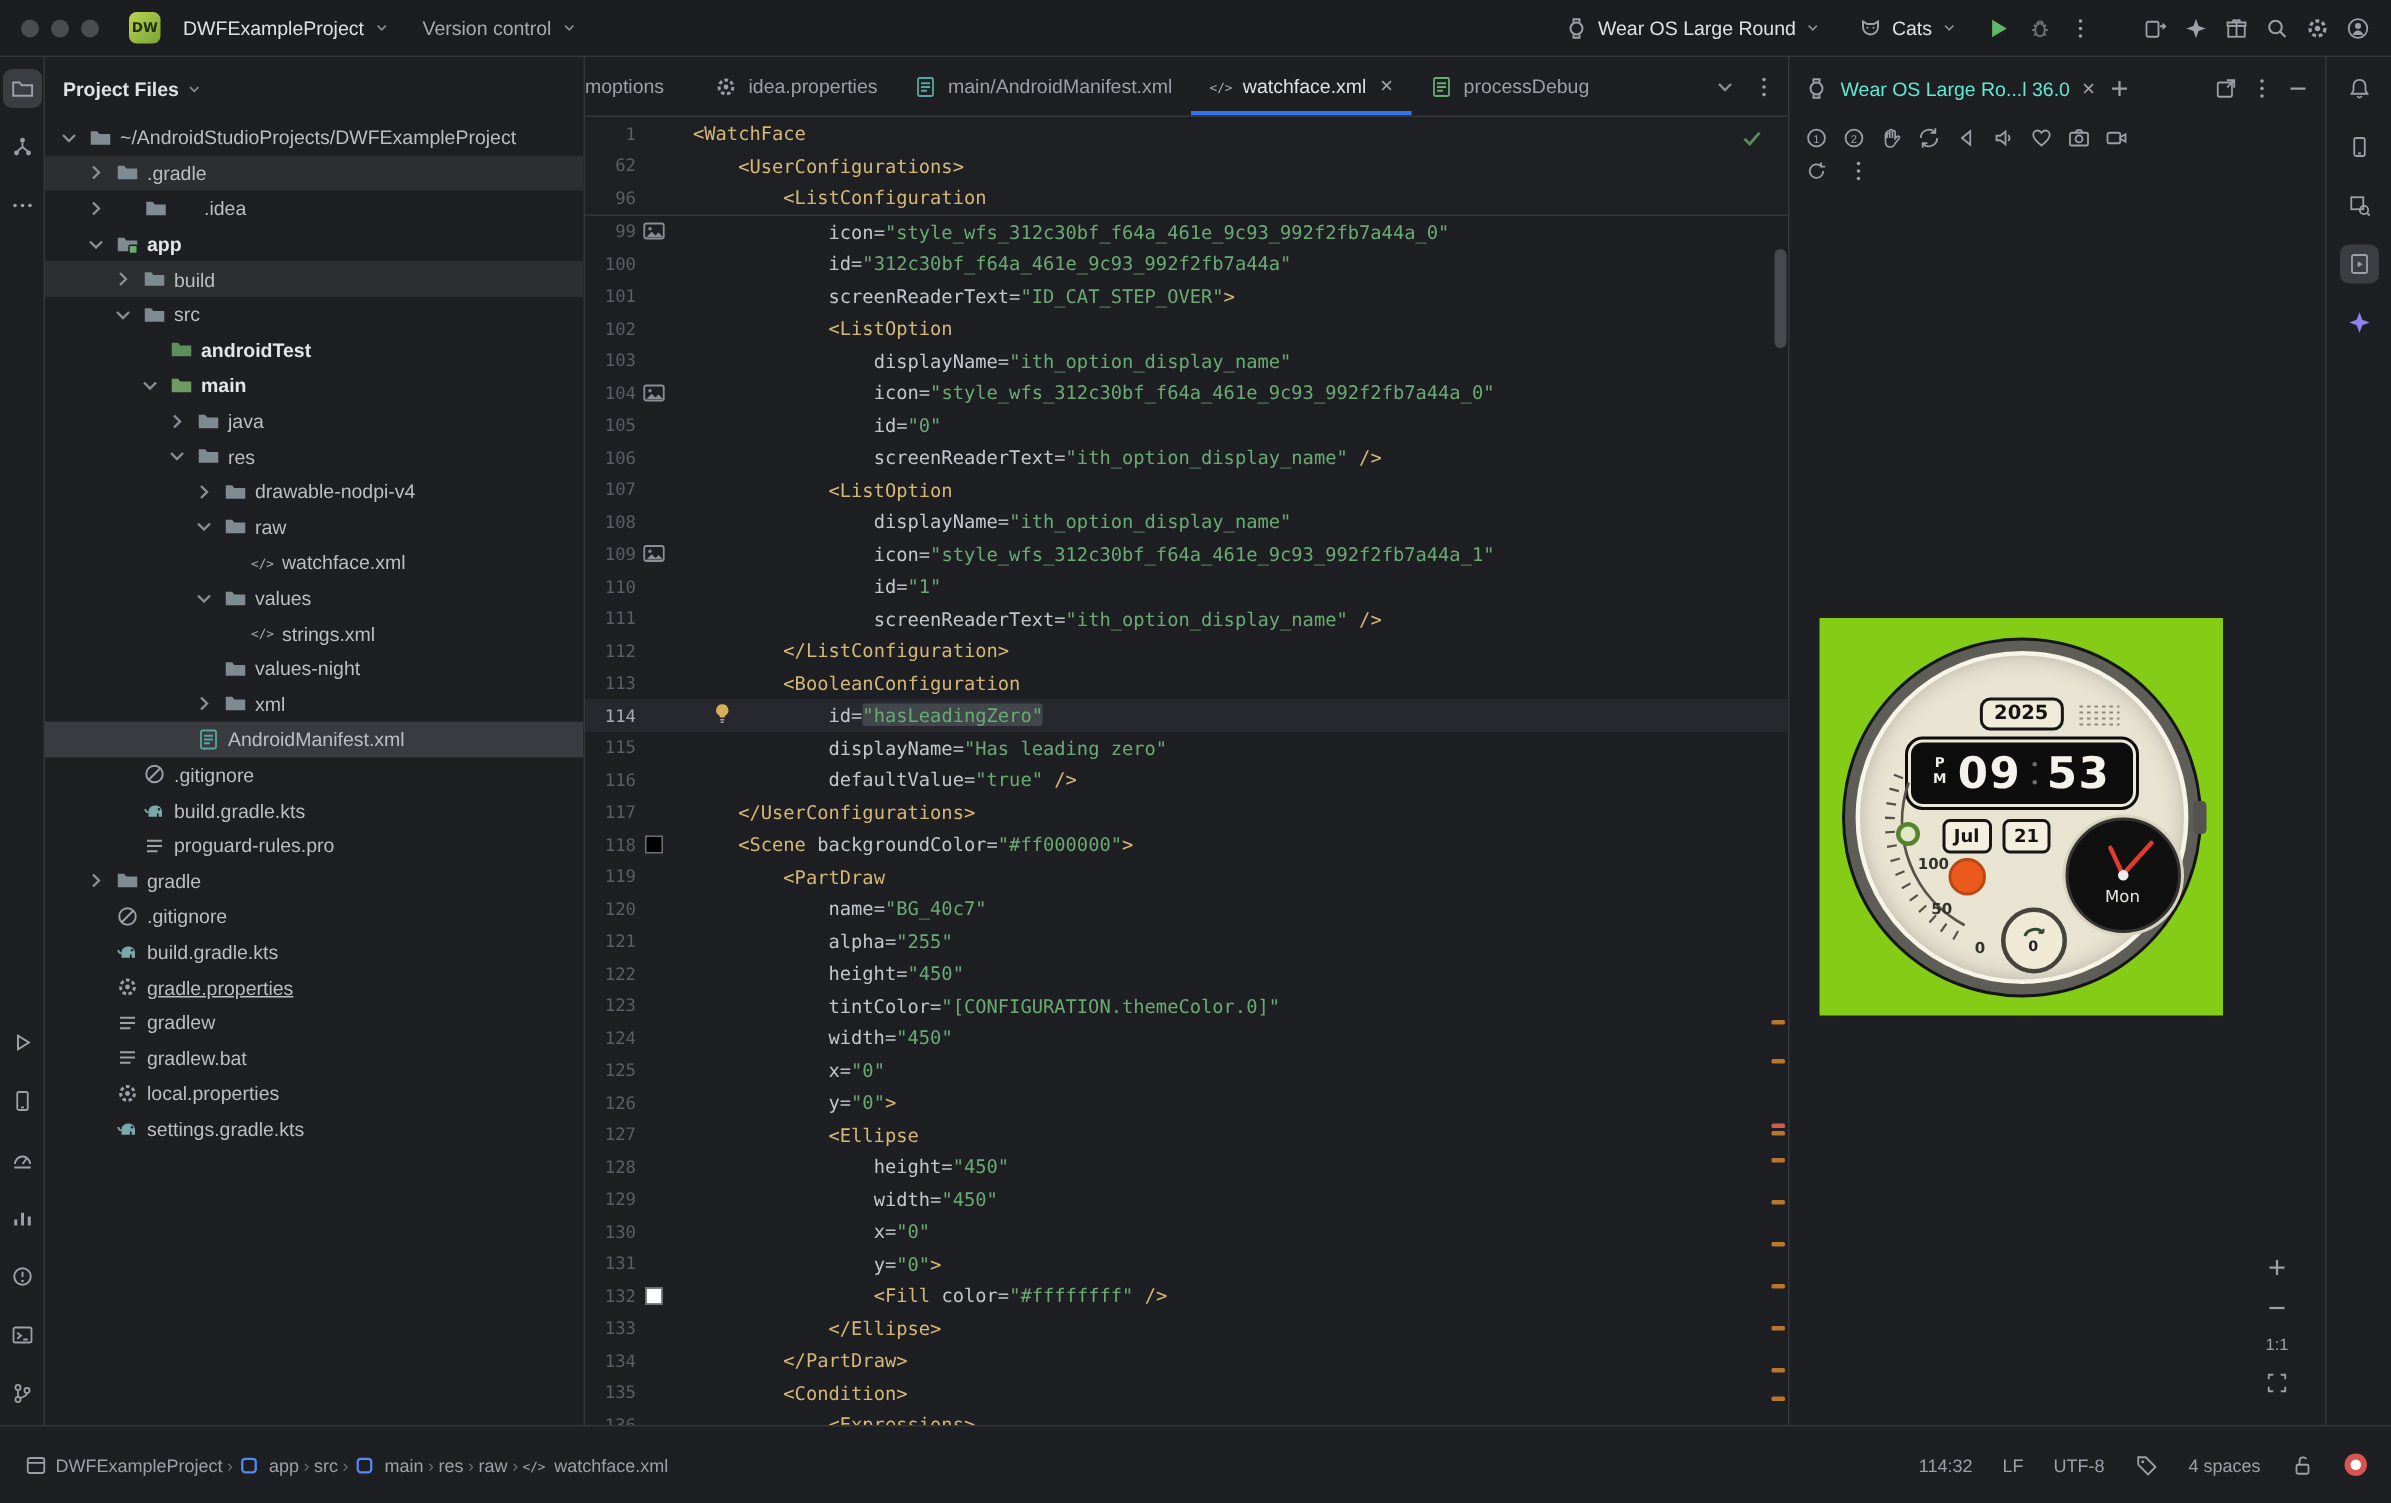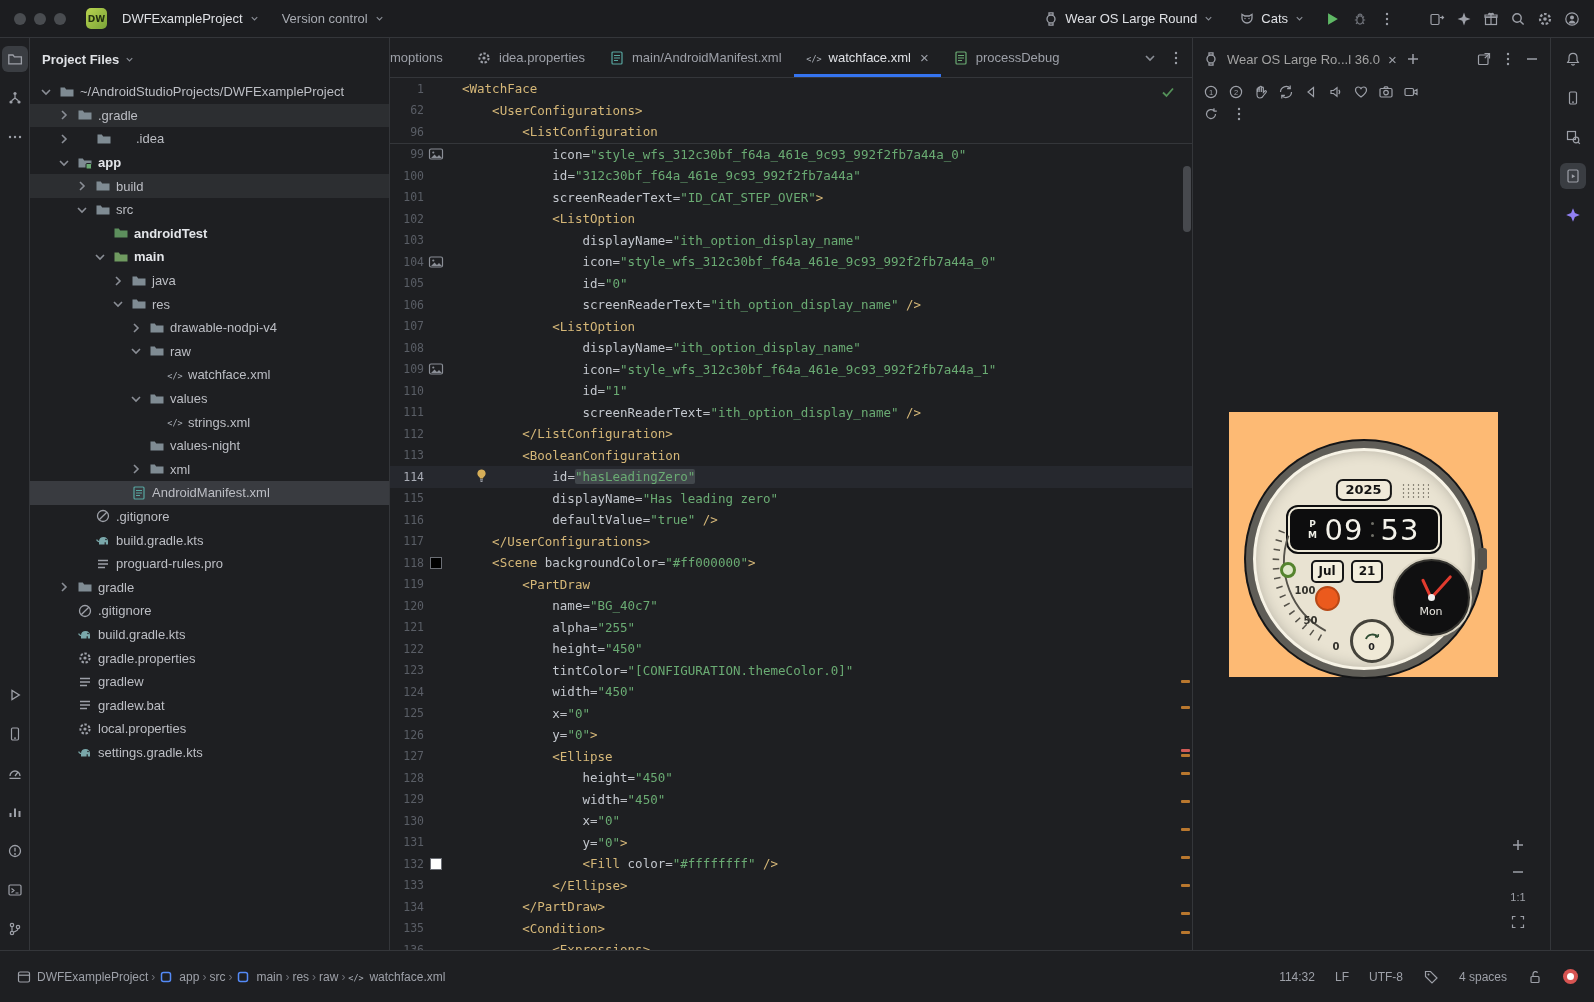--- a/index.html
+++ b/index.html
@@ -63,40 +63,40 @@
 .swatch.dark{background:#000;outline:1px solid #6b6e75}
 .swatch.light{background:#fff;outline:1px solid #6b6e75}
 .bulb{position:absolute;left:84px;top:2px;width:15px;height:17px;z-index:2;display:inline-flex}
 .bulb svg{width:100%;height:100%}
 .stripe{position:absolute;right:2px;width:9px;height:3px;border-radius:1px}
 .vscroll{position:absolute;right:1px;top:88px;width:8px;height:66px;background:#47494e;border-radius:4px}
 .inspect-check{position:absolute;top:6px;right:16px}
 
 .right-panel{width:358px;border-left:1px solid #34363a;position:relative;display:flex;flex-direction:column;flex:none}
 .rp-tabrow{height:42px;display:flex;align-items:center;gap:8px;padding:0 10px;flex:none}
-.rp-title{color:#a3a3a3;white-space:nowrap;overflow:hidden}
+.rp-title{color:#5eead4;white-space:nowrap;overflow:hidden}
 .rp-close{color:#9da0a8;font-size:15px}
 .rp-flex{flex:1}
 .rp-toolbar{display:flex;align-items:center;gap:9px;padding:4px 10px;flex:none}
 .rp-toolbar2{display:flex;align-items:center;gap:12px;padding:2px 10px 6px;flex:none}
-.device-screen{position:absolute;left:36px;top:374px;width:269px;height:265px;background:#fdba74;display:flex;align-items:flex-end;justify-content:center}
+.device-screen{position:absolute;left:20px;top:374px;width:269px;height:265px;background:#84cc16;display:flex;align-items:center;justify-content:center}
 .zoom-controls{position:absolute;right:24px;bottom:20px;display:flex;flex-direction:column;align-items:center;gap:11px;color:#9da0a8}
 .zoom-level{font-size:11px;color:#9da0a8}
 
 .watch{position:relative;width:236px;height:236px;border-radius:50%;background:#e9e3d2;border:7px solid #5f5d57;
   box-shadow:0 0 0 2px #141517,inset 0 0 0 3px #f7f3e6,inset 0 0 16px rgba(0,0,0,.3)}
 .crown{position:absolute;right:-12px;top:100px;width:9px;height:22px;border-radius:3px;background:#55534d}
 .year-chip{position:absolute;left:50%;top:31px;transform:translateX(-50%);background:#f0ead9;border:2.5px solid #161616;border-radius:7px;
   padding:0 8px;font-weight:700;font-size:13px;color:#141414;font-family:"DejaVu Sans",sans-serif;line-height:18px}
 .dither{position:absolute;left:148px;top:35px;width:28px;height:15px;
   background-image:radial-gradient(#8b8678 1px,transparent 1.2px);background-size:5px 4px}
 .time-plate{position:absolute;left:50%;top:59px;transform:translateX(-50%);width:152px;height:45px;background:#0d0d0e;
   border:2.5px solid #ece7d6;outline:2.5px solid #0d0d0e;border-radius:10px;display:flex;align-items:center;justify-content:center;gap:7px}
 .ampm{writing-mode:vertical-rl;text-orientation:upright;font-size:9px;font-weight:700;color:#efefe8;letter-spacing:1px;font-family:"DejaVu Sans",sans-serif}
-.tdigits{font-size:29px;font-weight:400;color:#f4f2ea;font-family:"DejaVu Sans",sans-serif;letter-spacing:1px}
+.tdigits{font-size:29px;font-weight:700;color:#f4f2ea;font-family:"DejaVu Sans",sans-serif;letter-spacing:1px}
 .colon{display:flex;flex-direction:column;gap:9px}
 .colon i{width:3px;height:3px;background:#6f6f68;border-radius:50%}
 .date-row{position:absolute;left:58px;top:112px;display:flex;gap:7px}
 .date-chip{background:#f3eedd;border:2px solid #161616;border-radius:5px;padding:0 6px;font-weight:700;font-size:12px;color:#141414;font-family:"DejaVu Sans",sans-serif;line-height:19px}
 .subdial{position:absolute;left:140px;top:111px;width:77px;height:77px;border-radius:50%;background:#101011;border:2px solid #34332f;box-shadow:0 0 0 2px #d9d3c2}
 .subdial .weekday{position:absolute;left:0;right:0;top:44px;text-align:center;font-size:11px;color:#e8e6e0;font-family:"DejaVu Sans",sans-serif}
 .hand{position:absolute;left:50%;top:50%;width:2.6px;background:#e23b2e;transform-origin:50% 100%;border-radius:2px}
 .hand.h1{height:30px;transform:translate(-50%,-100%) rotate(42deg)}
 .hand.h2{height:21px;transform:translate(-50%,-100%) rotate(335deg)}
 .cap{position:absolute;left:50%;top:50%;width:7px;height:7px;margin:-3.5px 0 0 -3.5px;background:#eee;border-radius:50%}
@@ -603,21 +603,21 @@
           <span class="chev"></span>
           <span class="icon">
             <svg viewBox="0 0 16 16">
               <path d="M4 12.5v-3C4 6.4 6 5 8.5 5c2.8 0 4.5 1.8 4.5 4.2v3.3h-2.2v-2.2h-1.2v2.2z" fill="#7aa8ab"></path>
               <circle cx="11" cy="7.5" r=".8" fill="#1e1f22"></circle>
               <path d="M4 9.5c-1.3 0-2.1-.9-2.1-2.1" stroke="#7aa8ab" stroke-width="1.3" fill="none"></path>
             </svg>
           </span>
           <span class="lbl">build.gradle.kts</span>
         </div>
-        <div class="trow" style="padding-left: 26px;">
+        <div class="trow" style="padding-left: 26px; text-decoration: underline;">
           <span class="chev"></span>
           <span class="icon">
             <svg viewBox="0 0 16 16">
               <circle cx="8" cy="8" r="4.6" fill="none" stroke="#9da0a8" stroke-width="2" stroke-dasharray="2.4 1.7"></circle>
               <circle cx="8" cy="8" r="1.6" fill="#9da0a8"></circle>
             </svg>
           </span>
           <span class="lbl">gradle.properties</span>
         </div>
         <div class="trow" style="padding-left: 26px;">

